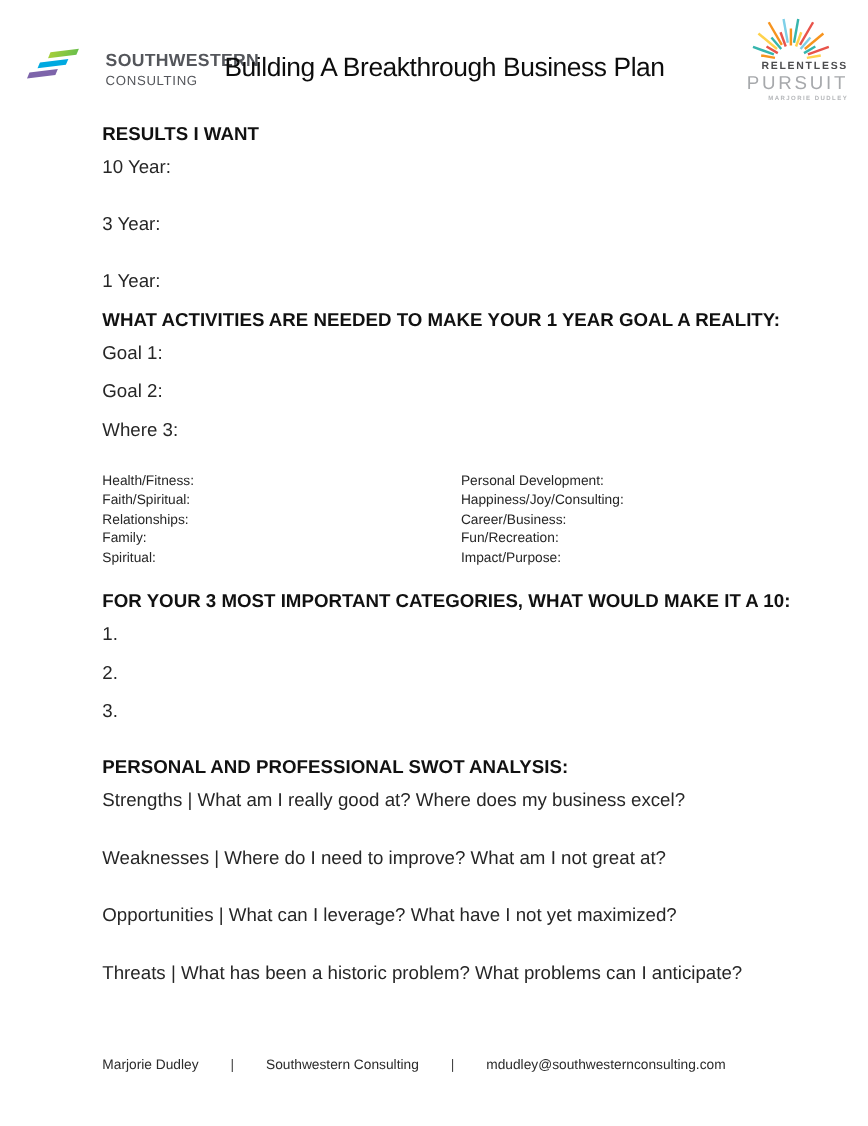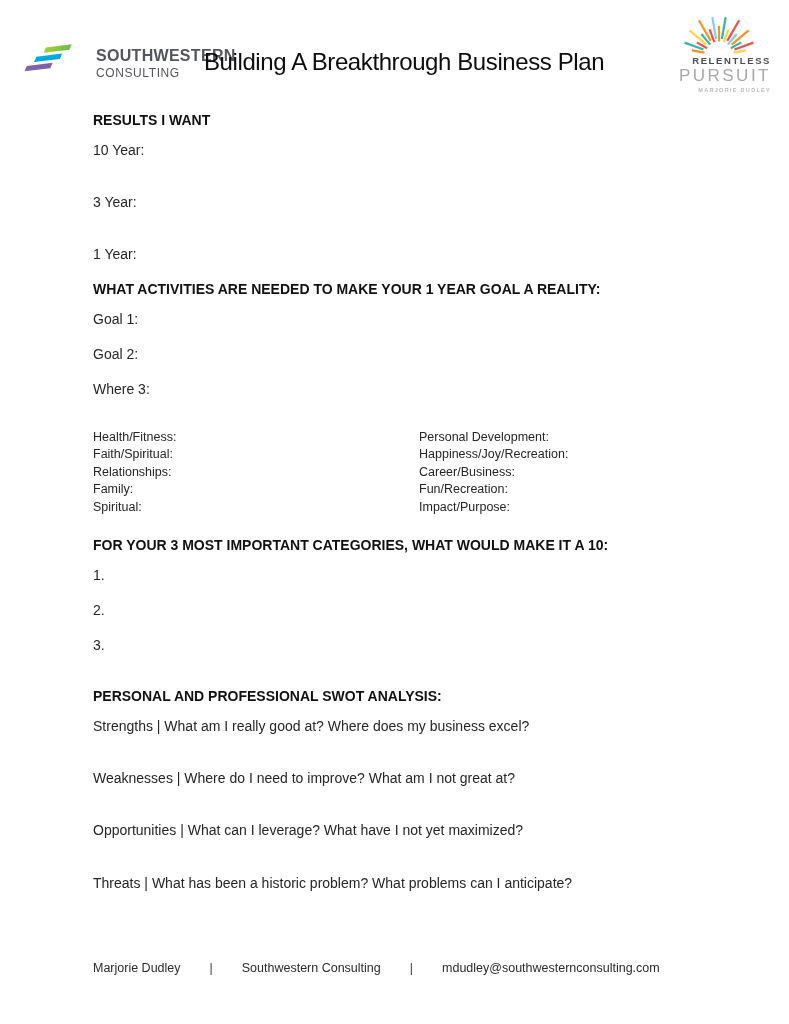--- a/index.html
+++ b/index.html
@@ -29,21 +29,21 @@
     white-space:nowrap;
   }
 
   .rp-logo { position:absolute; right:18px; top:13px; width:104px; text-align:right; }
   .rp-burst { display:block; margin:0 auto; }
   .rp-relentless { font-size:9.5px; font-weight:700; letter-spacing:1.6px; color:#4D4D4F; margin-top:-2px; }
   .rp-pursuit { font-size:17px; font-weight:400; letter-spacing:2.5px; color:#A7A9AC; margin-top:0px; }
   .rp-name { font-size:5.5px; font-weight:600; letter-spacing:1.3px; color:#B5B7BA; margin-top:1px; }
 
   
-  .line { position:absolute; left:93px; font-size:14px; color:#262626; white-space:nowrap;text-align:center; }
+  .line { position:absolute; left:93px; font-size:17px; color:#262626; white-space:nowrap;text-align:center; }
   .hline { font-weight:700; color:#111111; }
 
   .score-grid {
     position:absolute; left:93px; top:429px;
     display:grid; grid-template-columns:326px auto;
     grid-auto-flow:column; grid-template-rows:repeat(5, 17.4px);
     font-size:12.5px; line-height:17.4px;
   }
 
   
@@ -107,21 +107,21 @@
   <div class="line" style="top:346px">Goal 2:</div>
   <div class="line" style="top:381px">Where 3:</div>
 
   <div class="score-grid">
     <div>Health/Fitness:</div>
     <div>Faith/Spiritual:</div>
     <div>Relationships:</div>
     <div>Family:</div>
     <div>Spiritual:</div>
     <div>Personal Development:</div>
-    <div>Happiness/Joy/Recreation:</div>
+    <div>Happiness/Joy/Consulting:</div>
     <div>Career/Business:</div>
     <div>Fun/Recreation:</div>
     <div>Impact/Purpose:</div>
   </div>
 
   <div class="line hline" style="top:537px">FOR YOUR 3 MOST IMPORTANT CATEGORIES, WHAT WOULD MAKE IT A 10:</div>
   <div class="line" style="top:567px">1.</div>
   <div class="line" style="top:602px">2.</div>
   <div class="line" style="top:637px">3.</div>
 

